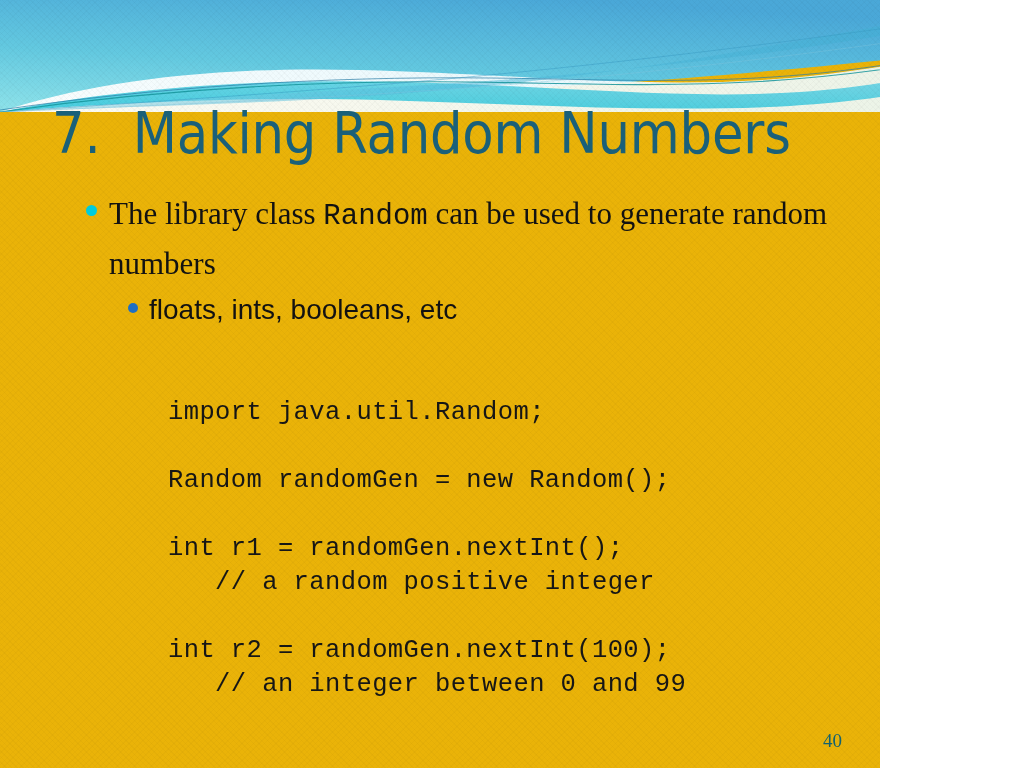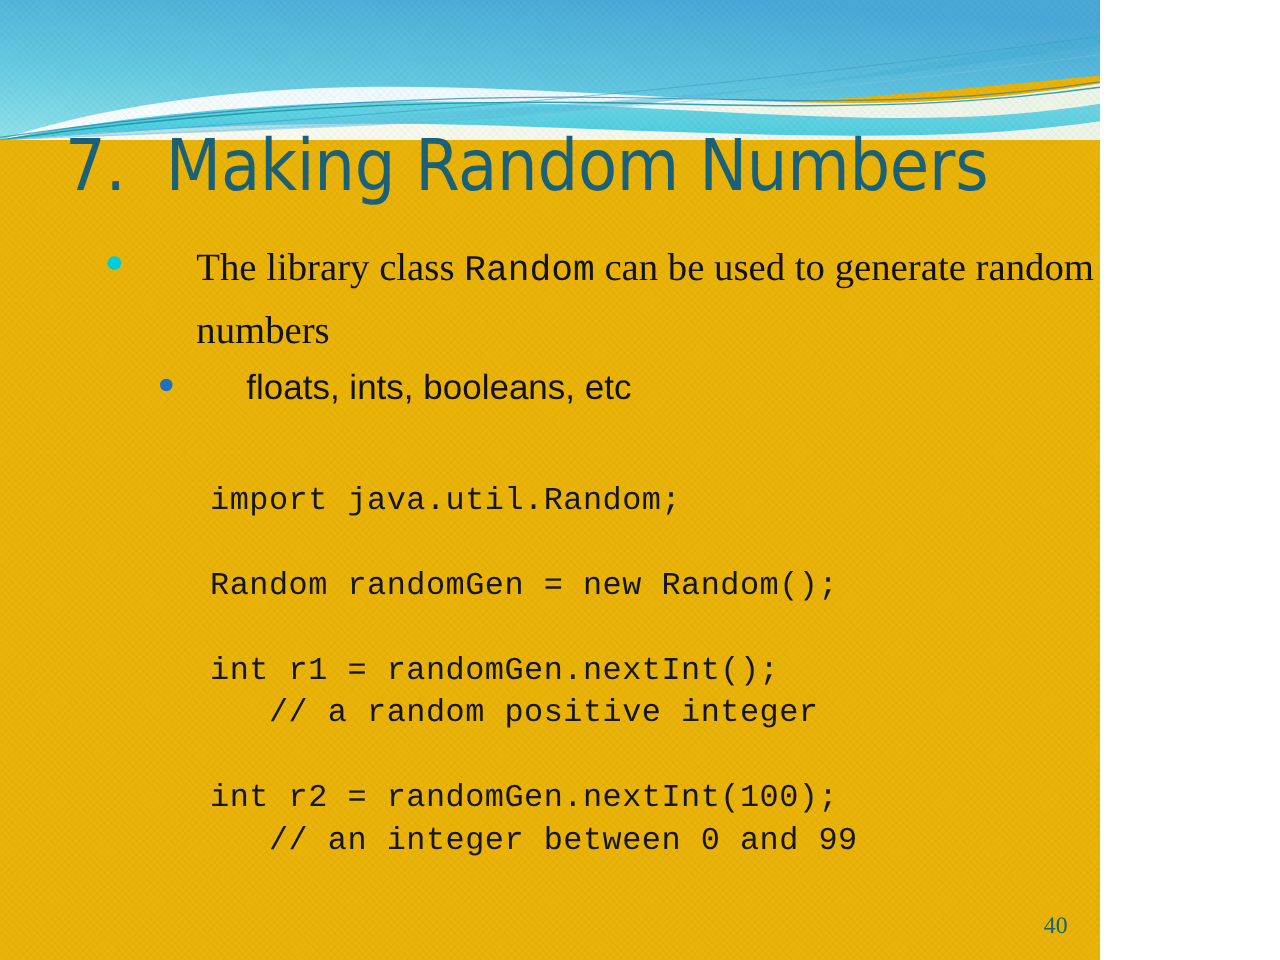--- a/index.html
+++ b/index.html
@@ -62,21 +62,20 @@
     position: absolute;
     left: 86px;
     top: 190px;
     width: 860px;
     z-index: 4;
   }
 
   .bullet-row {
     display: flex;
     align-items: flex-start;
-    gap: 48px;
   }
 
   .b1 {
     margin-bottom: 2px;
   }
   .b1 .dot {
     flex: 0 0 auto;
     width: 11px;
     height: 11px;
     border-radius: 50%;
@@ -113,40 +112,40 @@
     font-family: Liberation Sans, sans-serif;
     font-size: 28px;
     line-height: 42px;
     color: #121212;
   }
 
   
   #code {
     position: absolute;
     left: 168px;
-    top: 384px;
+    top: 396px;
     z-index: 4;
     font-family: "Liberation Mono", "DejaVu Sans Mono", monospace;
     font-size: 25.5px;
     line-height: 34px;
     color: #161616;
     white-space: pre;
     letter-spacing: 0.4px;
   }
   .code-line {
     height: 34px;
   }
   .code-blank {
     height: 34px;
   }
 
   
   #page-number {
     position: absolute;
-    right: 26px;
+    right: 38px;
     bottom: 16px;
     z-index: 4;
     font-family: "Liberation Serif", serif;
     font-size: 19px;
     color: #14626f;
   }
 </style>
 </head>
 <body>
 

